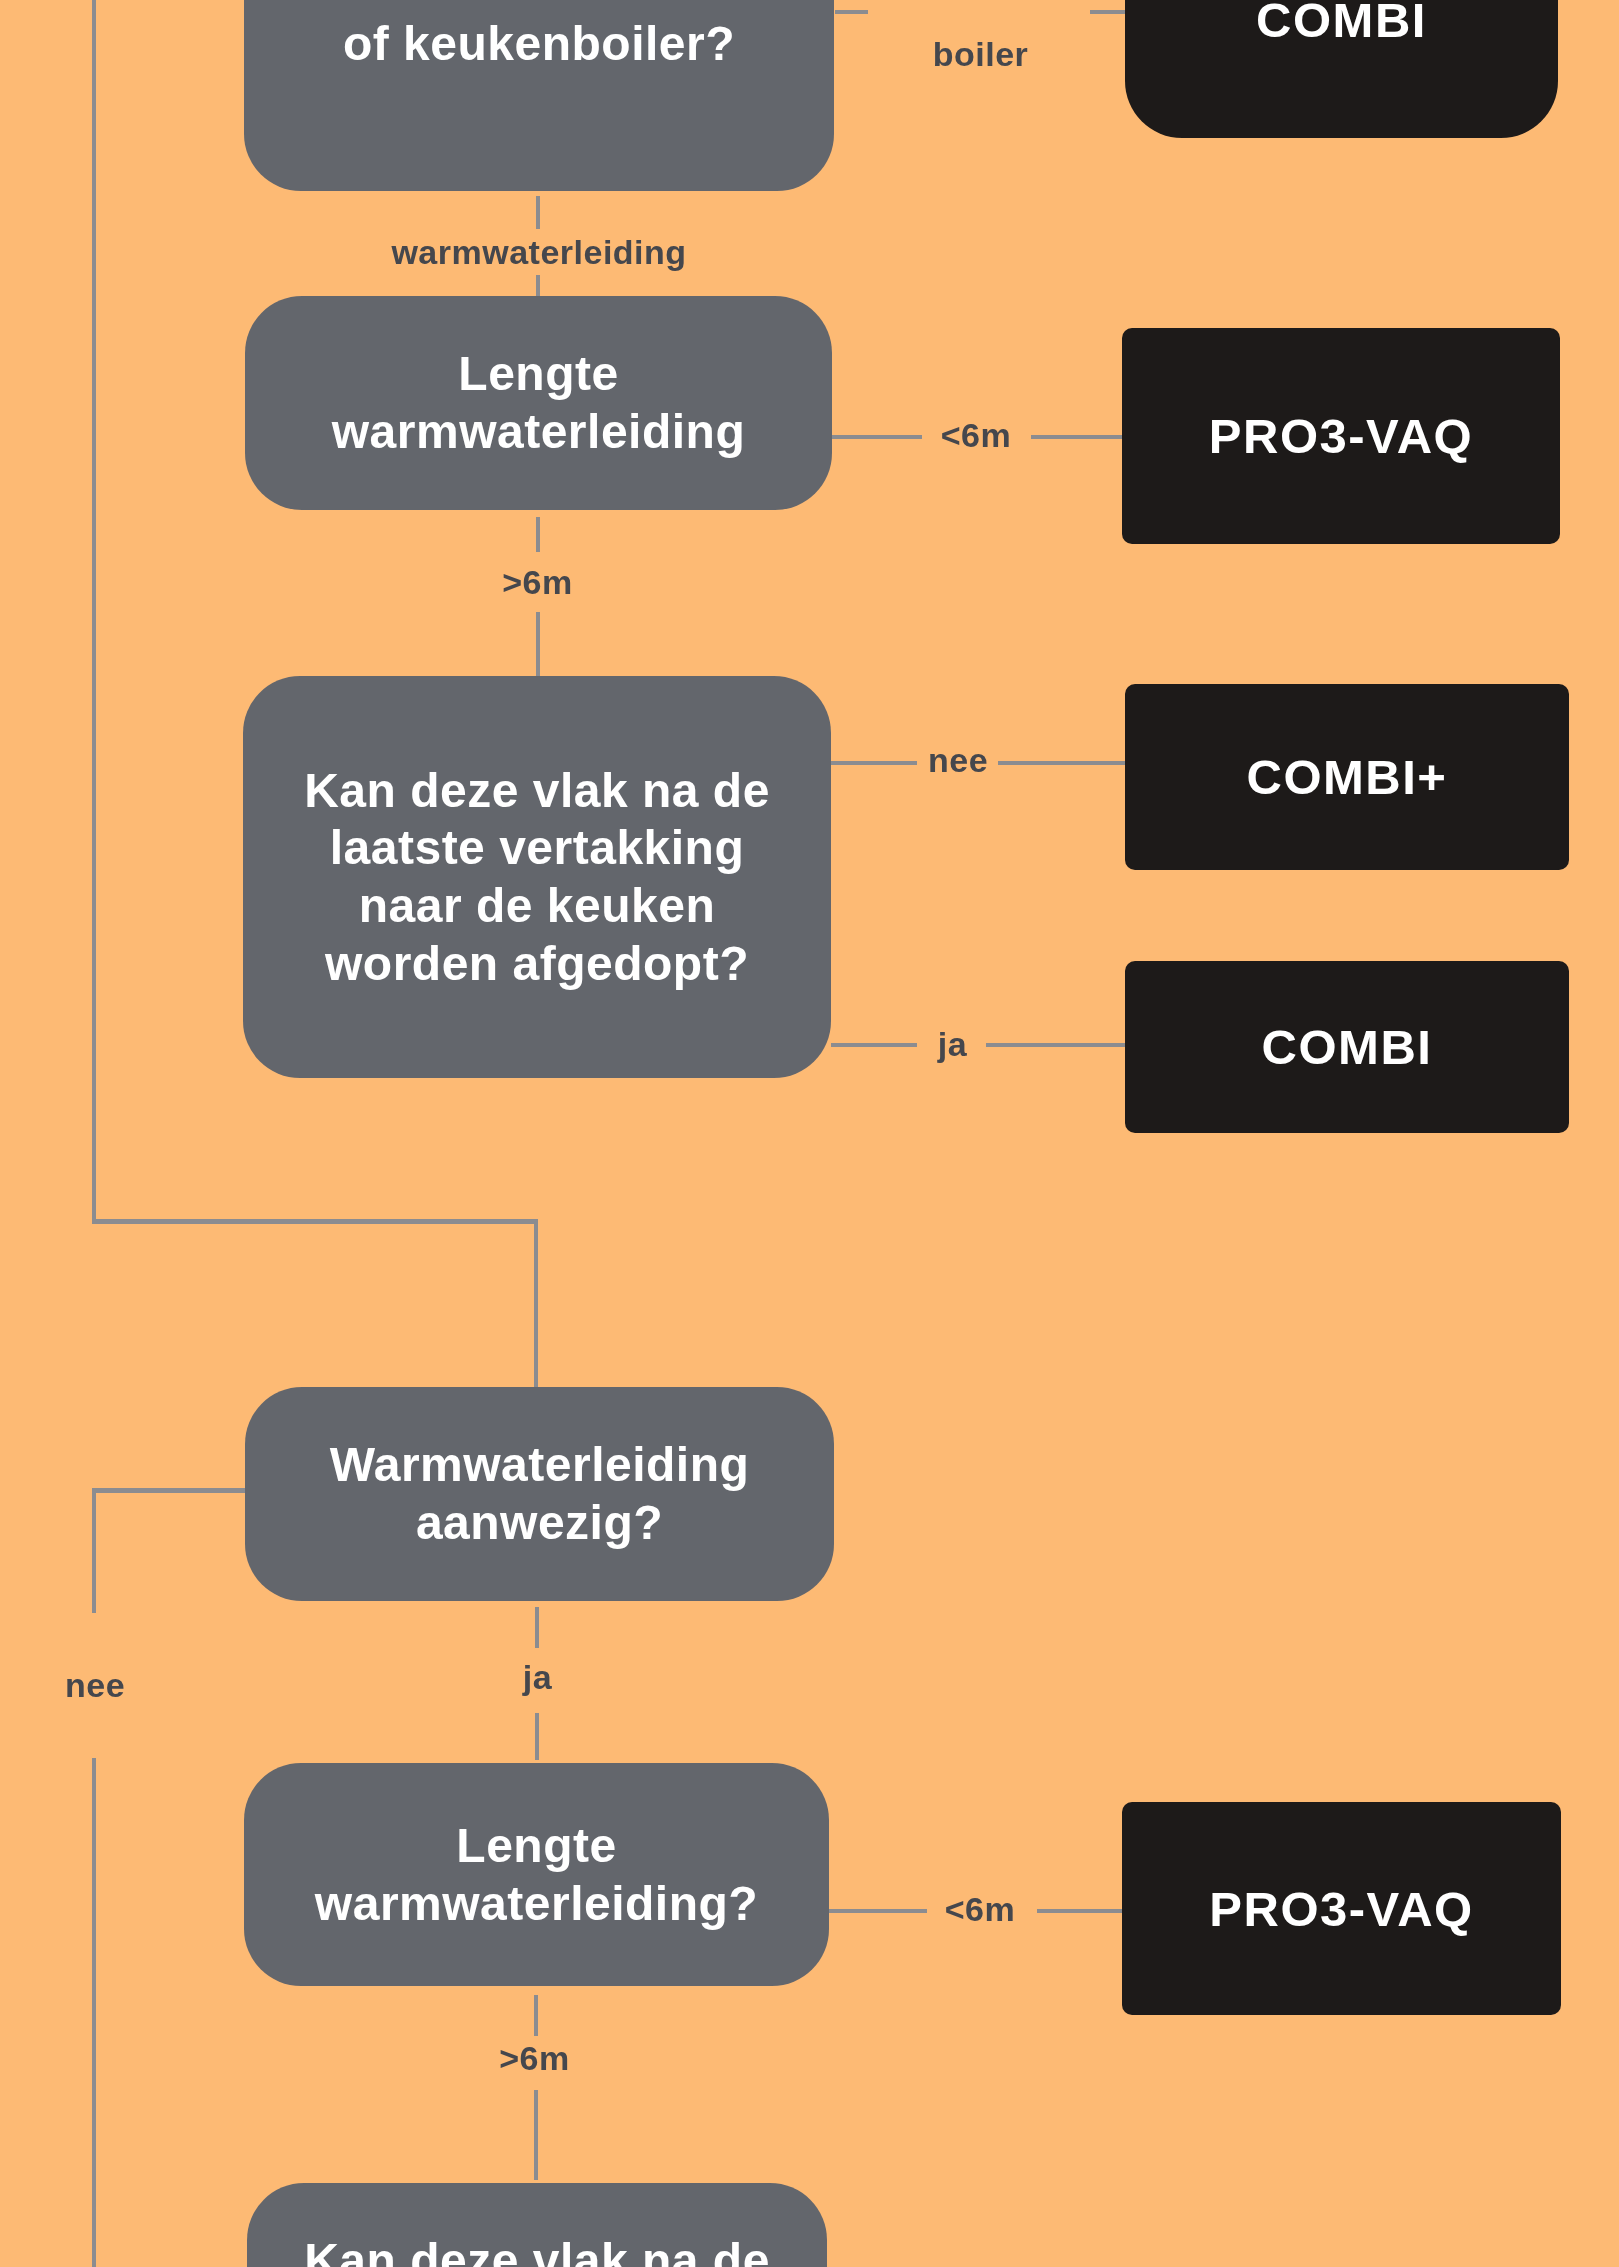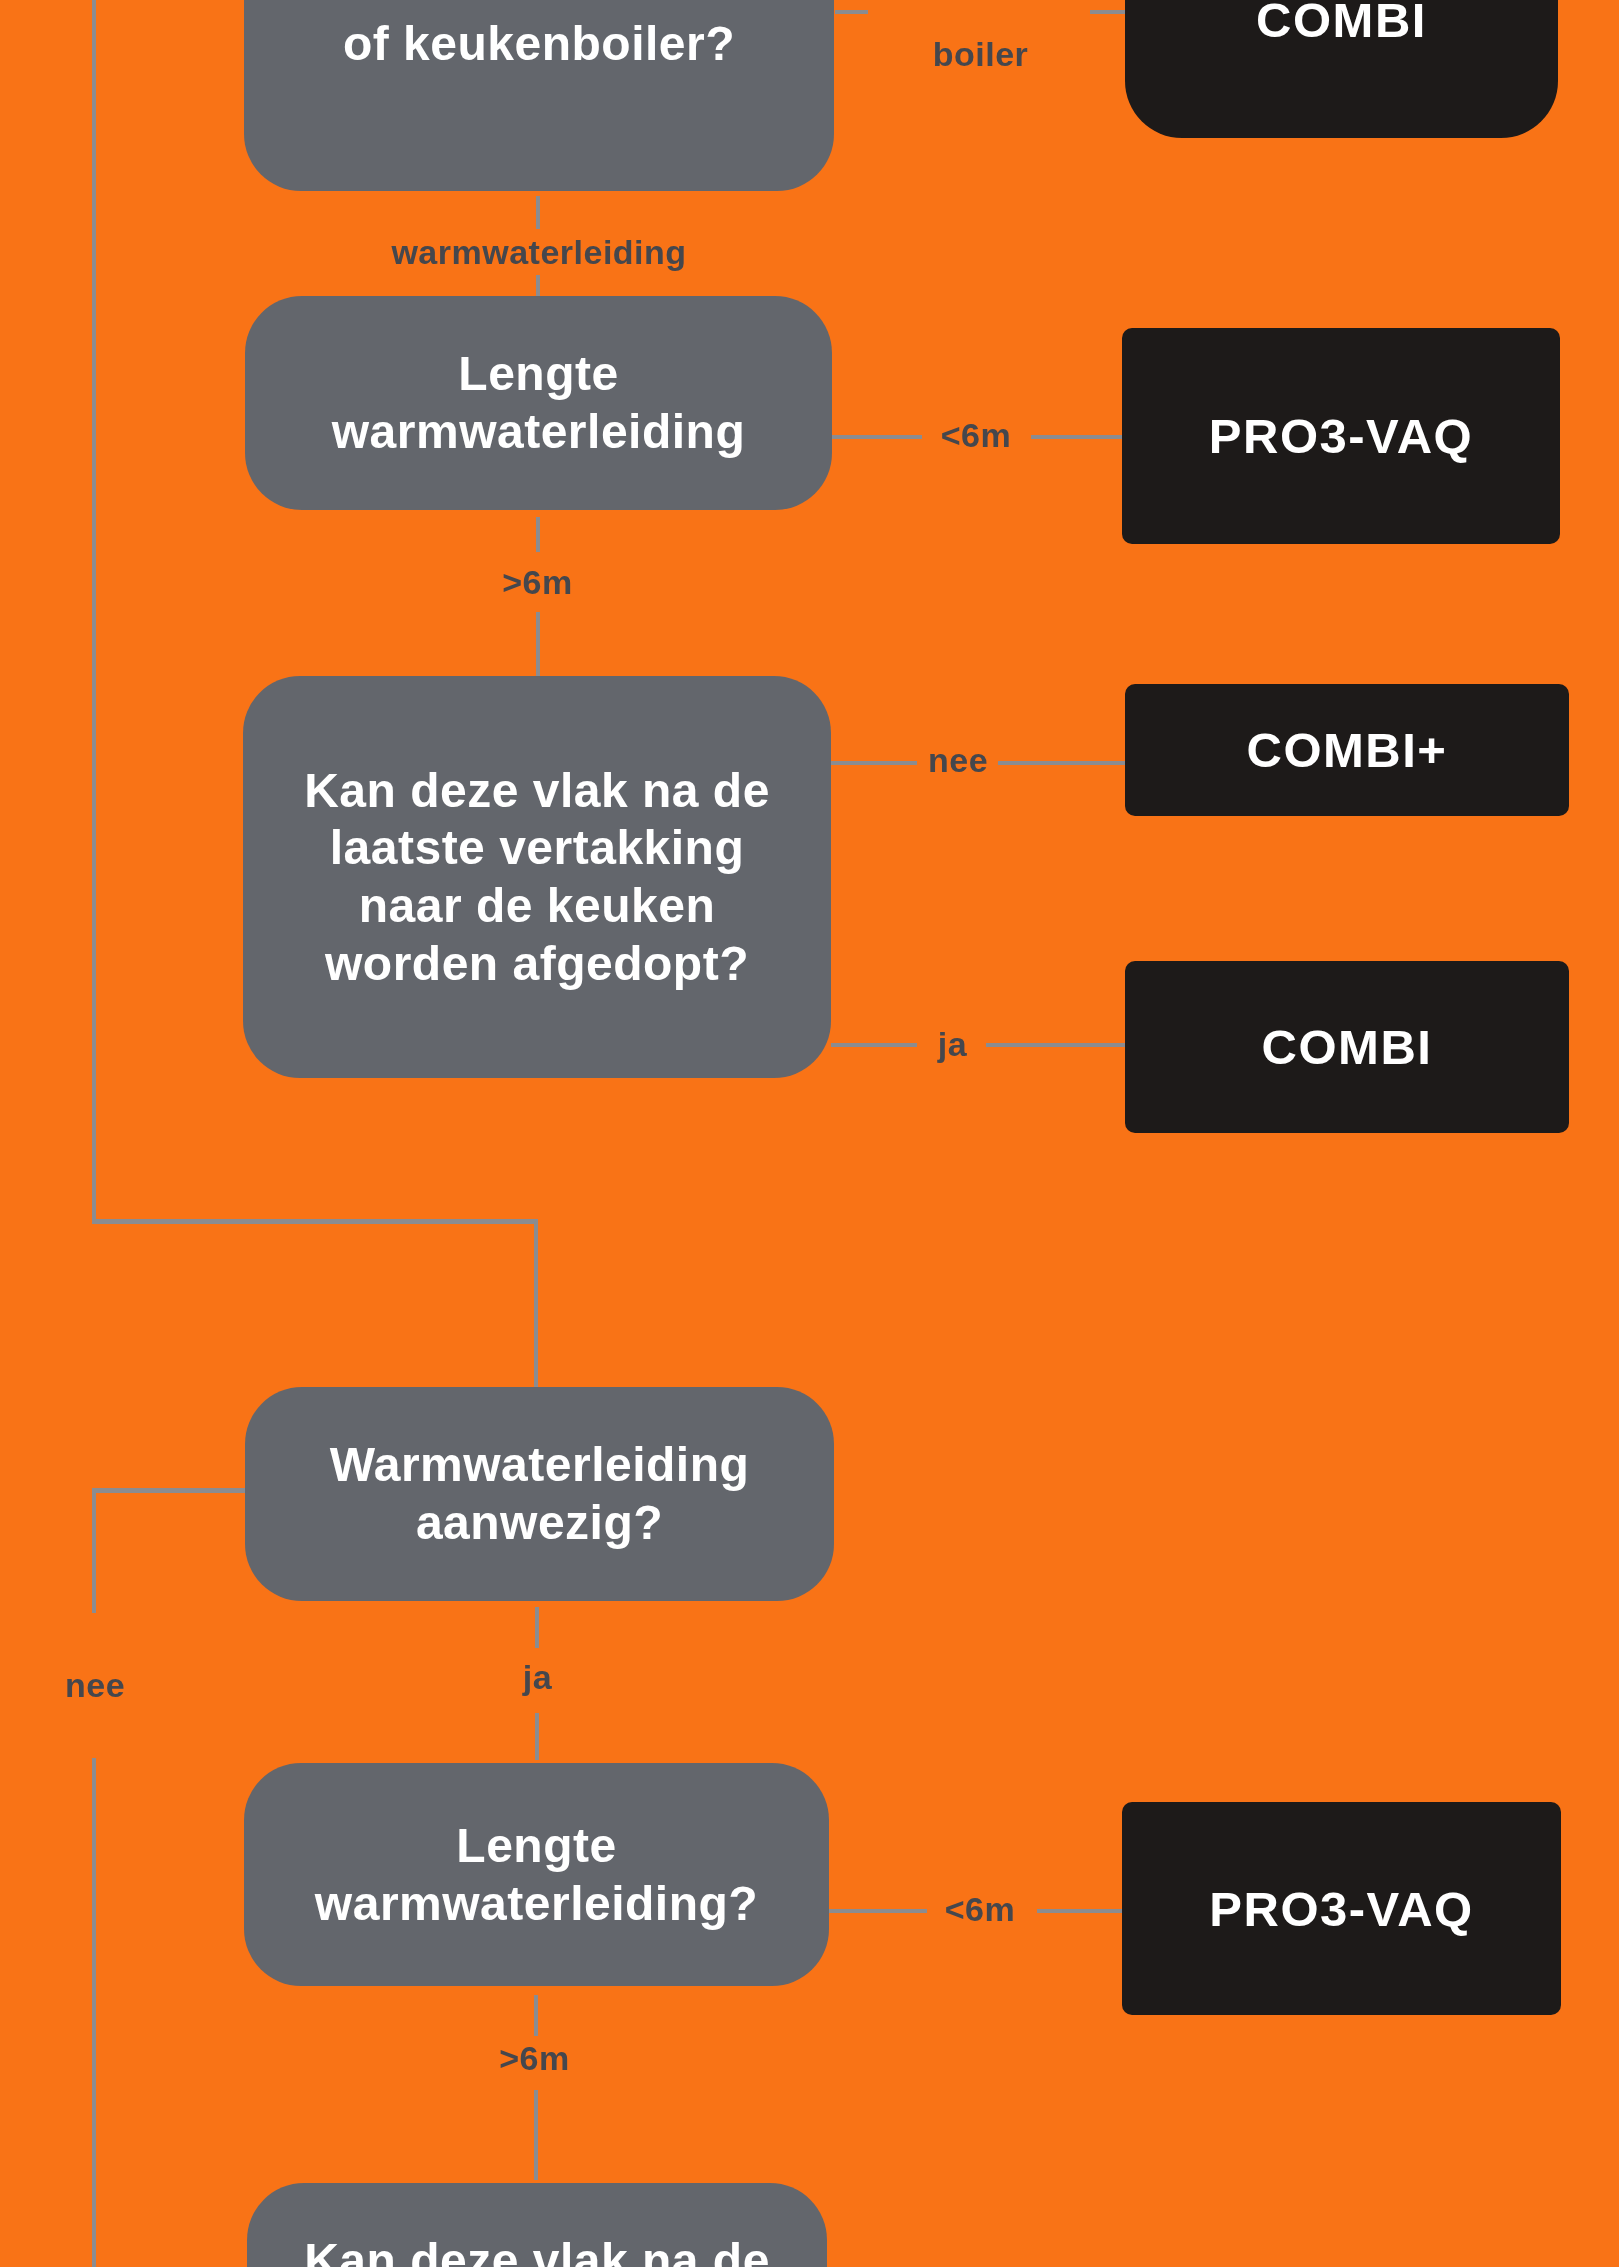--- a/index.html
+++ b/index.html
@@ -1,20 +1,20 @@
 <!DOCTYPE html>
 <html><head>
 <meta charset="utf-8">
 <style>
   html,body{margin:0;padding:0;background:#e9e9e9;}
   .canvas{
     position:relative;
     width:1619px;height:2267px;
     margin:0 auto;
-    background:#f97316;
+    background:#fdba74;
     overflow:hidden;
     font-family:"Liberation Sans", sans-serif;
   }
   .line{position:absolute;background:#8b8c90;}
   .qbox{
     position:absolute;
     background:#63666c;
     border-radius:57px;
     color:#ffffff;
     display:flex;align-items:center;justify-content:center;
@@ -46,21 +46,21 @@
   
   .q-keukenboiler{left:244px;top:-147px;width:590px;height:338px;align-items:flex-end;padding-bottom:118px;box-sizing:border-box;}
   .q-lengte1{left:245px;top:296px;width:587px;height:214px;}
   .q-afdop1{left:243px;top:676px;width:588px;height:402px;}
   .q-aanwezig{left:245px;top:1387px;width:589px;height:214px;}
   .q-lengte2{left:244px;top:1763px;width:585px;height:223px;}
   .q-afdop2{left:247px;top:2183px;width:580px;height:294px;align-items:flex-start;padding-top:49px;box-sizing:border-box;}
   
   .p-combi-top{left:1125px;top:-98px;width:433px;height:236px;border-radius:57px;}
   .p-pro3vaq1{left:1122px;top:328px;width:438px;height:216px;}
-  .p-combiplus{left:1125px;top:684px;width:444px;height:132px;}
+  .p-combiplus{left:1125px;top:684px;width:444px;height:186px;}
   .p-combi2{left:1125px;top:961px;width:444px;height:172px;}
   .p-pro3vaq2{left:1122px;top:1802px;width:439px;height:213px;}
   
   .l-rail-top{left:92px;top:0;width:3.9px;height:1223px;}
   .l-elbow-h{left:92px;top:1219px;width:446px;height:4.9px;}
   .l-drop-aanwezig{left:534px;top:1219px;width:3.9px;height:172px;}
   .l-nee-h{left:92px;top:1488px;width:155px;height:4.9px;}
   .l-nee-v1{left:92px;top:1488px;width:3.9px;height:125px;}
   .l-nee-v2{left:92px;top:1758px;width:3.9px;height:509px;}
   .l-boiler-a{left:835px;top:9.8px;width:33px;height:3.9px;}

